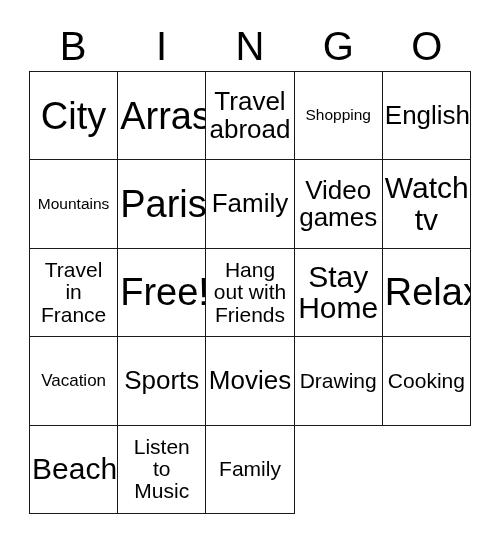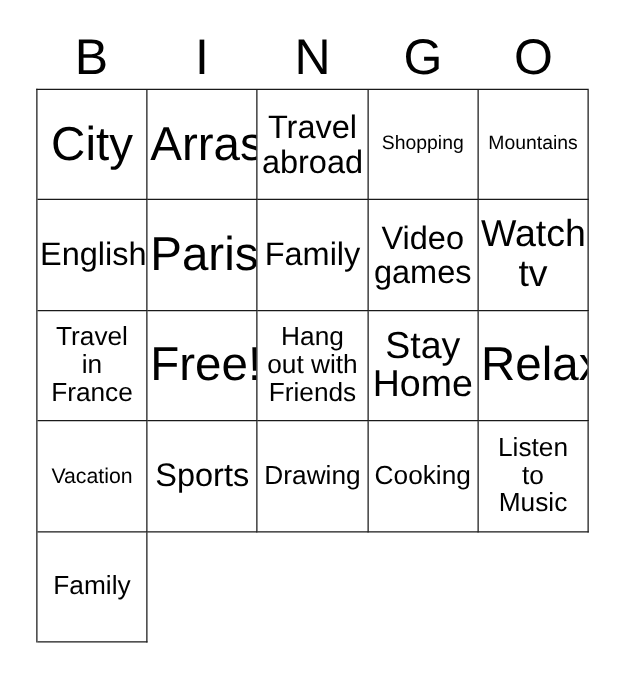--- a/index.html
+++ b/index.html
@@ -103,24 +103,24 @@
       </div>
     <div class="cell">
         <span class="cell-text fs-md">Travel
 abroad</span>
       </div>
     <div class="cell">
         <span class="cell-text fs-xxs">Shopping</span>
       </div>
 
     <div class="cell">
-        <span class="cell-text fs-xxs">Mountains</span>
+        <span class="cell-text fs-md">English</span>
       </div>
     <div class="cell">
-        <span class="cell-text fs-md">English</span>
+        <span class="cell-text fs-xxs">Mountains</span>
       </div>
     <div class="cell">
         <span class="cell-text fs-xxl">Paris</span>
       </div>
     <div class="cell">
         <span class="cell-text fs-md">Family</span>
       </div>
     <div class="cell">
         <span class="cell-text fs-md">Video
 games</span>
@@ -151,25 +151,31 @@
     <div class="cell">
         <span class="cell-text fs-xl">Relax</span>
       </div>
     <div class="cell">
         <span class="cell-text fs-xs">Vacation</span>
       </div>
     <div class="cell">
         <span class="cell-text fs-md">Sports</span>
       </div>
     <div class="cell">
+        <span class="cell-text fs-md">Movies</span>
+      </div>
+    <div class="cell">
         <span class="cell-text fs-sm">Drawing</span>
       </div>
 
     <div class="cell">
         <span class="cell-text fs-sm">Cooking</span>
+      </div>
+    <div class="cell">
+        <span class="cell-text fs-lg">Beach</span>
       </div>
     <div class="cell">
         <span class="cell-text fs-sm">Listen
 to
 Music</span>
       </div>
     <div class="cell">
         <span class="cell-text fs-sm">Family</span>
       </div>
   </div>

